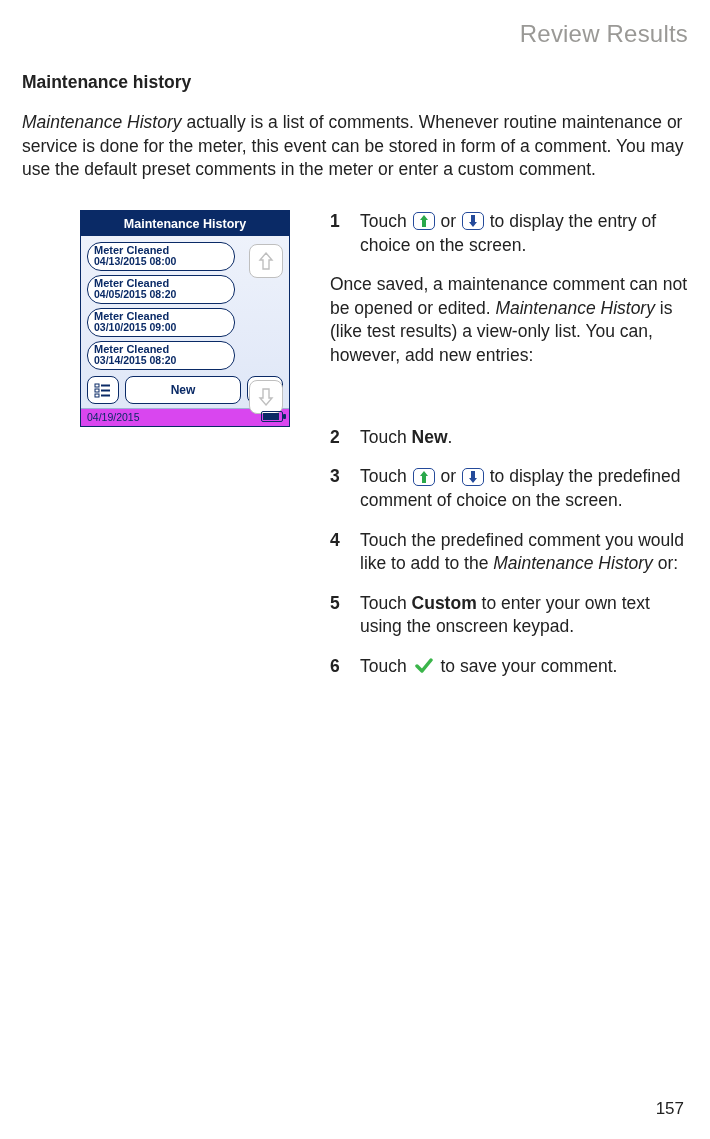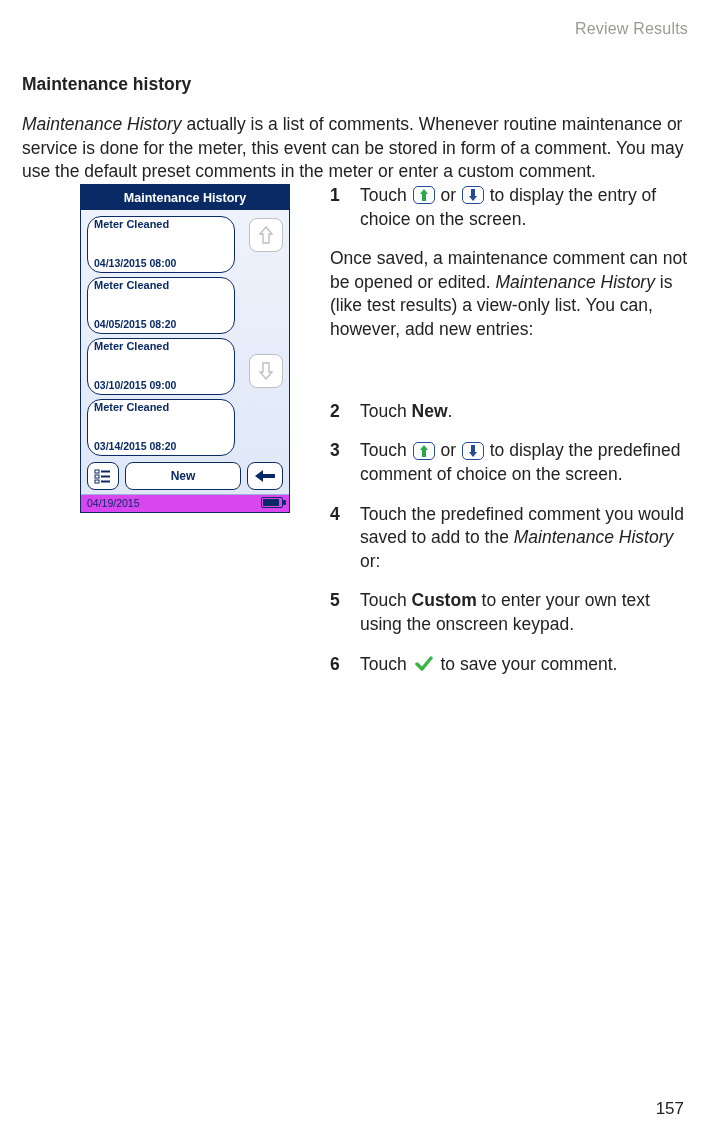--- a/index.html
+++ b/index.html
@@ -8,32 +8,33 @@
       width: 710px;
       height: 1139px;
       background: #fff;
       color: #222;
       position: relative;
       padding: 20px 22px 30px 22px;
     }
     .page-header-run {
       text-align: right;
       color: #9a9996;
-      font-size: 16px;
-      margin-bottom: 36px;
+      font-size: 24px;
+      margin-bottom: 24px;
       letter-spacing: 0.2px;
     }
     .section-title {
       font-weight: bold;
       font-size: 17.5px;
       margin-bottom: 18px;
     }
     .intro {
       font-size: 17.5px;
       line-height: 1.35;
+      margin-bottom: 28px;
     }
     .intro em { font-style: italic; }
     .layout {
       display: flex;
       gap: 40px;
       align-items: flex-start;
     }
     .device-wrap { padding-left: 58px; flex: 0 0 auto; }
     .device {
       width: 210px;
@@ -65,21 +66,21 @@
     .entries { display:flex; flex-direction:column; gap:4px; }
     .entry {
       border: 1.5px solid #0a2a66;
       border-radius: 14px;
       background: #fff;
       padding: 2px 6px 3px;
       width: 148px;
       text-align: left;
     }
     .entry .t1 { color:#0a2a66; font-weight:bold; font-size:11px; line-height:1; }
-    .entry .t2 { color:#0a2a66; font-weight:bold; font-size:10.5px; line-height:1.05;margin-top:28px; }
+    .entry .t2 { color:#0a2a66; font-weight:bold; font-size:10.5px; line-height:1.05; }
     .side-btn {
       position:absolute;
       right:6px;
       width:34px; height:34px;
       border:1.5px solid #bfbfbf;
       border-radius:8px;
       background:#fff;
       display:flex;align-items:center;justify-content:center;
     }
     .side-btn svg { display:block; }
@@ -260,21 +261,21 @@
               <path d="M5 13 L9 8 L7 8 L7 1 L3 1 L3 8 L1 8 Z" fill="#244a9a"></path>
             </svg>
           </span>
         <span> to display the predefined comment of choice on the screen.</span>
       </div>
     </div>
 
     <div class="step">
       <div class="step-num">4</div>
       <div class="step-body">
-        <span>Touch the predefined comment you would saved to add to the </span><em>Maintenance History</em><span> or:</span>
+        <span>Touch the predefined comment you would like to add to the </span><em>Maintenance History</em><span> or:</span>
       </div>
     </div>
 
     <div class="step">
       <div class="step-num">5</div>
       <div class="step-body">
         <span>Touch </span><strong>Custom</strong><span> to enter your own text using the onscreen keypad.</span>
       </div>
     </div>
 

